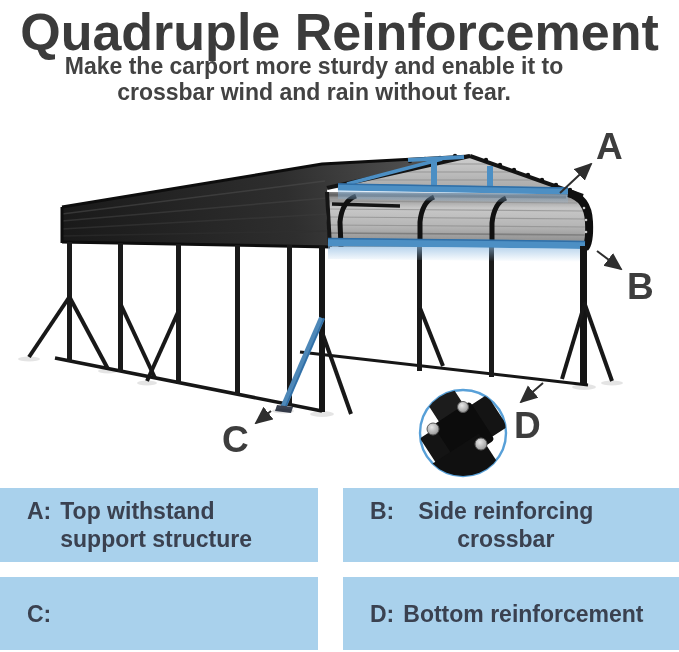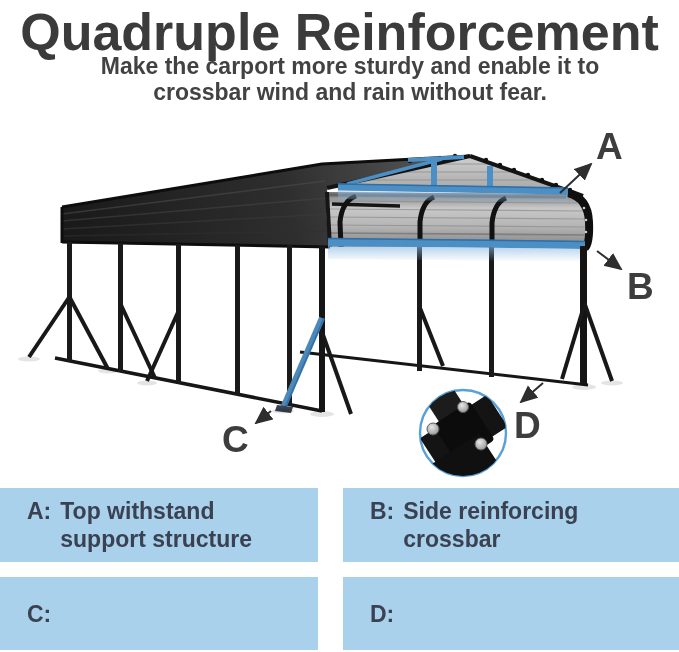--- a/index.html
+++ b/index.html
@@ -6,35 +6,35 @@
   body{
     width:679px;height:652px;position:relative;background:#ffffff;overflow:hidden;
     font-family:"Liberation Sans",sans-serif;
   }
   .title{
     position:absolute;top:2px;left:0;width:679px;text-align:center;
     font-size:52px;font-weight:700;color:#3b3b3b;letter-spacing:0px;
   }
   .subtitle{
     position:absolute;top:53px;left:0;width:628px;text-align:center;
-    font-size:23px;font-weight:700;color:#424242;line-height:26px;padding-left:36px;
+    font-size:23px;font-weight:700;color:#424242;line-height:26px;
   }
   .diagram-svg{position:absolute;top:0;left:0;width:679px;height:652px;}
   .legend-box{
     position:absolute;background:#a9d1ec;display:flex;align-items:center;
     color:#3a4150;font-weight:700;font-size:23px;line-height:28px;
   }
   .legend-box .row{display:flex;align-items:flex-start;padding-left:27px;}
   .legend-box .tag{flex:0 0 auto;margin-right:9px;}
   #box-a{left:0;top:488px;width:318px;height:74px;}
   #box-b{left:343px;top:488px;width:336px;height:74px;}
   #box-c{left:0;top:577px;width:318px;height:73px;}
   #box-d{left:343px;top:577px;width:336px;height:73px;}
   #box-a .txt{max-width:215px;}
-  #box-b .txt{max-width:205px;}
+  #box-b .txt{max-width:205px;text-align:center;}
   #box-c .txt{max-width:180px;}
   #box-d .txt{max-width:300px;}
   svg text.lbl{font-family:"Liberation Sans",sans-serif;font-size:37px;font-weight:700;fill:#3d3d3d;}
 </style>
 </head>
 <body>
 
 <div class="title">Quadruple Reinforcement</div>
 <div class="subtitle">
   <div>Make the carport more sturdy and enable it to</div>
@@ -232,14 +232,15 @@
   </div>
 </div>
 <div class="legend-box" id="box-c">
   <div class="row">
     <span class="tag">C:</span>
   </div>
 </div>
 <div class="legend-box" id="box-d">
   <div class="row">
     <span class="tag">D:</span>
+    <span class="txt">Bottom reinforcement</span>
   </div>
 </div>
 
 </body></html>

